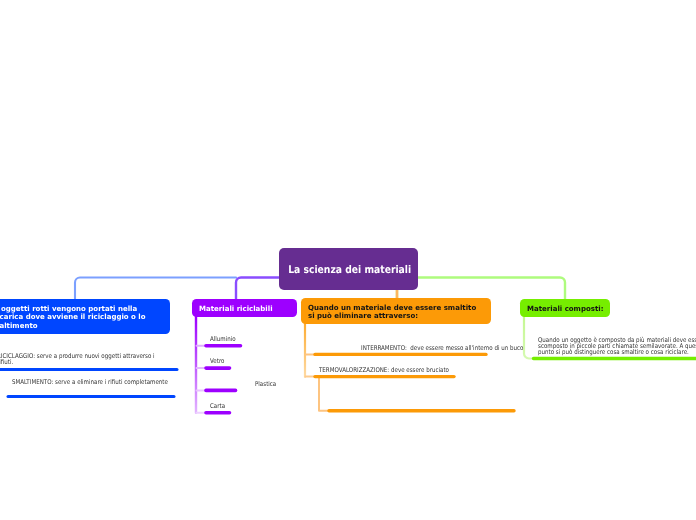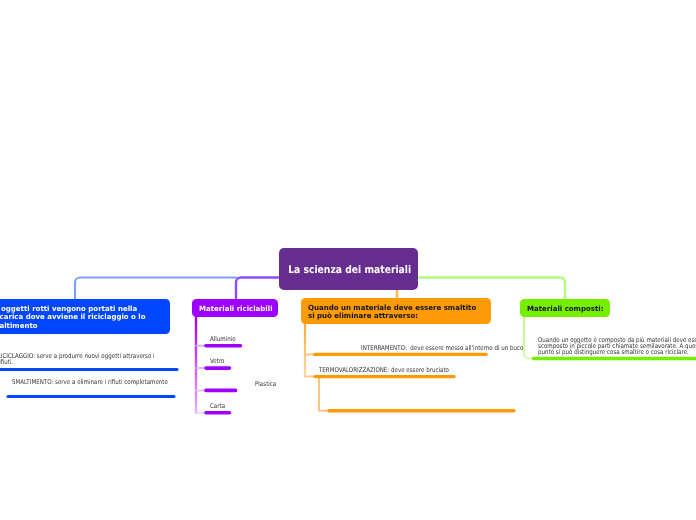--- a/index.html
+++ b/index.html
@@ -114,21 +114,21 @@
   <div class="node root">
     <span class="txt">La scienza dei materiali</span>
   </div>
 
   <div class="node sub n-blue" style="left:-19px; top:299px; width:189px; height:35px; padding-left:7px;">
     <span class="txt">Gli oggetti rotti vengono portati nella
 discarica dove avviene il riciclaggio o lo
 smaltimento</span>
   </div>
 
-  <div class="node sub n-purple" style="left:192px; top:299px; width:86px; height:18px; padding-left:7px;">
+  <div class="node sub n-purple" style="left:192px; top:299px; width:105px; height:18px; padding-left:7px;">
     <span class="txt">Materiali riciclabili</span>
   </div>
 
   <div class="node sub n-green" style="left:520px; top:299px; width:90px; height:18px; padding-left:7px;">
     <span class="txt">Materiali composti:</span>
   </div>
 
   <div class="node sub n-orange" style="left:301px; top:298px; width:190px; height:26px; padding-left:7px;">
     <span class="txt">Quando un materiale deve essere smaltito
 si può eliminare attraverso:</span>

